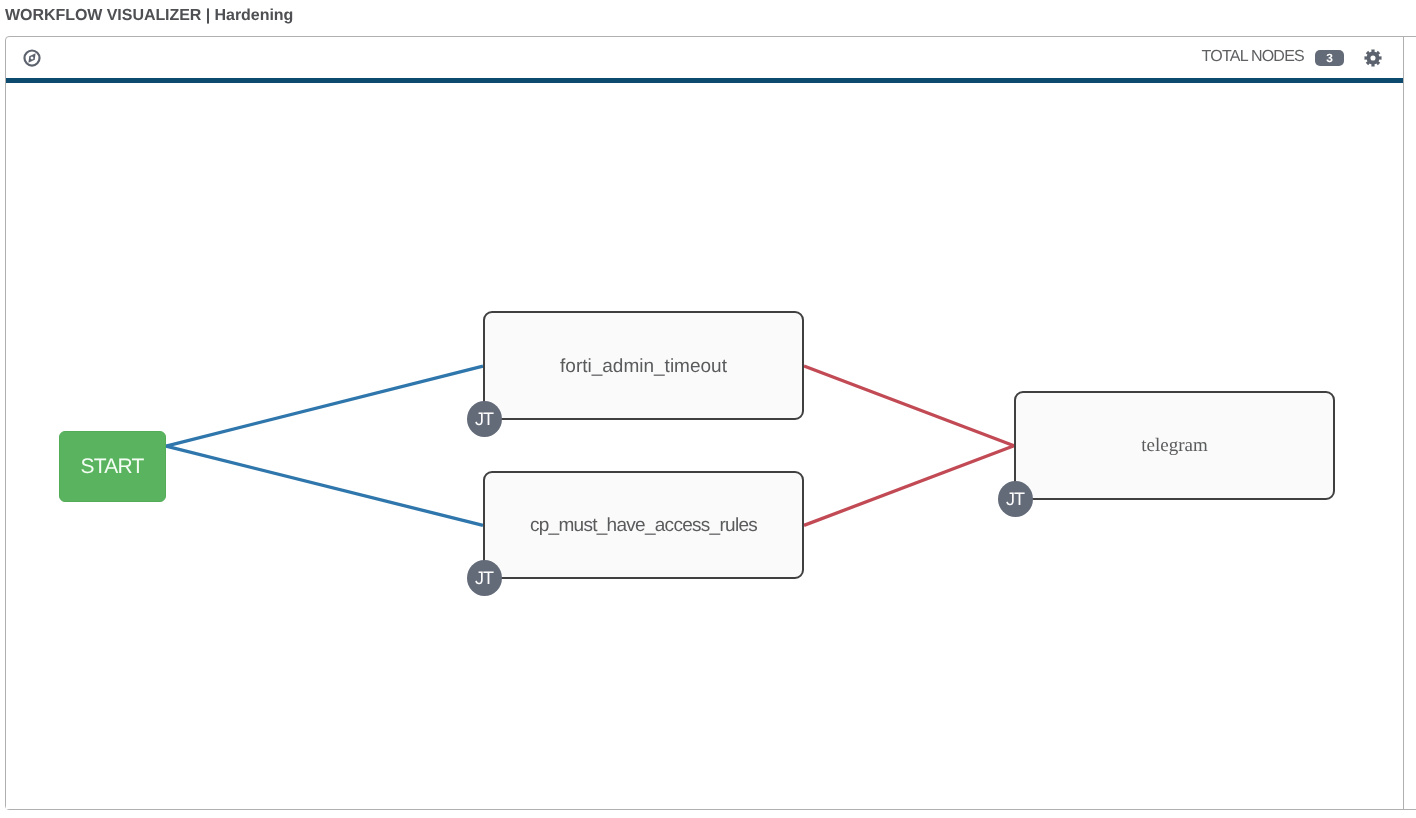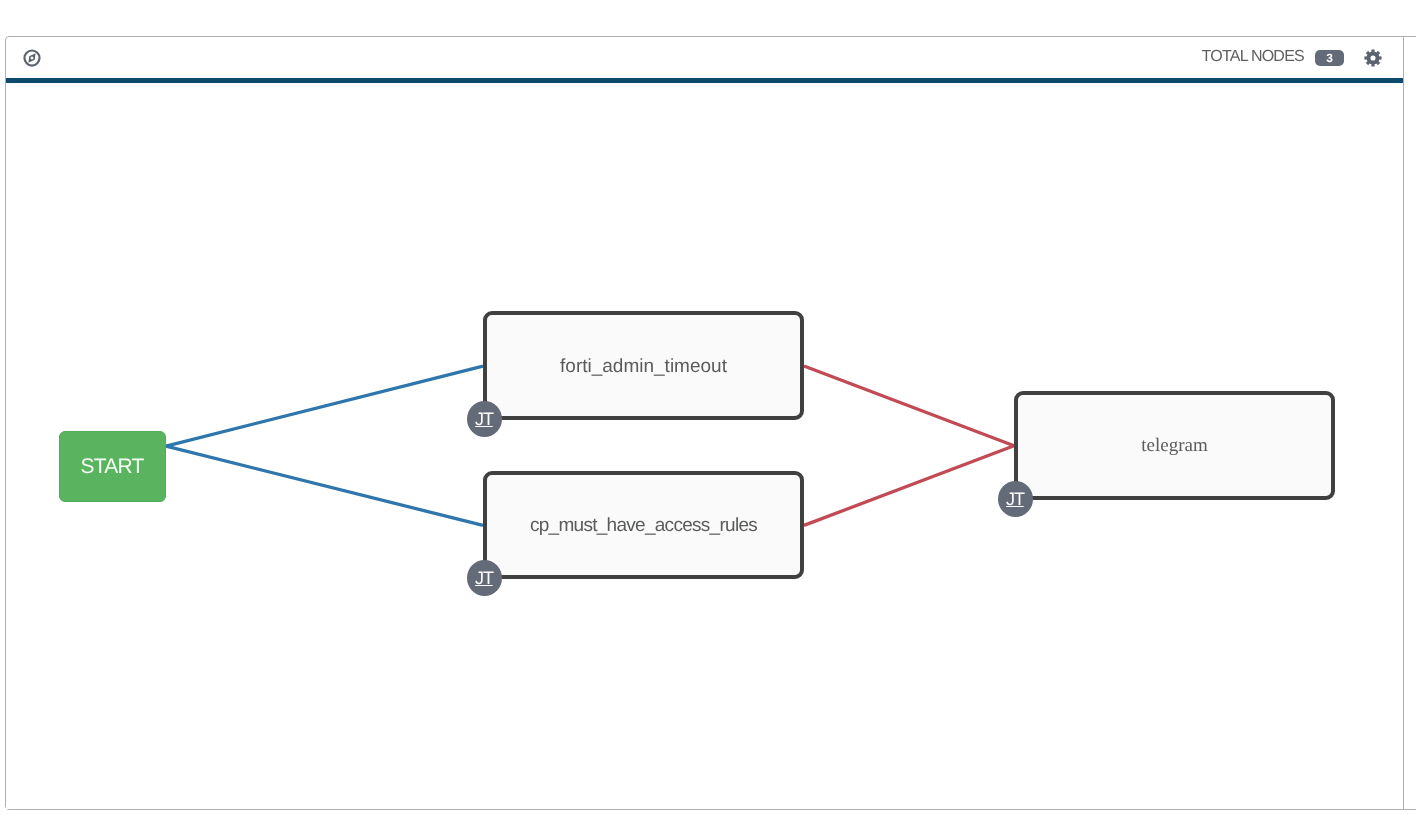--- a/index.html
+++ b/index.html
@@ -92,21 +92,21 @@
     left: 0; top: 45.5px; right: 0; bottom: 0;
     overflow: hidden;
     background: #fff;
   }
   svg.edges { position: absolute; left: 0; top: 0; }
   .node-layer { position: absolute; left: 0; top: 0; width: 100%; height: 100%; }
 
   .node {
     position: absolute;
     box-sizing: border-box;
-    border: 4px solid #404040;
+    border: 2px solid #404040;
     border-radius: 9px;
     background: #fafafa;
     display: flex;
     align-items: center;
     justify-content: center;
     font-size: 19px;
     color: #5a5b5d;
     letter-spacing: 0px;
     white-space: nowrap;
   }
@@ -132,30 +132,30 @@
     color: #fcfcfd;
     display: flex;
     align-items: center;
     justify-content: center;
     font-size: 18px;
     letter-spacing: -1.2px;
     text-indent: -1.2px;
     line-height: 1;
     padding-bottom: 1px;
     will-change: transform;
-    text-decoration: underline;
   }
   .icon-compass { display: block; width: 20px; height: 20px; position: relative; top: 1px; }
   .icon-gear { display: block; width: 18px; height: 18px; margin-left: 20px; position: relative; top: 1px; }
   .icon-compass svg, .icon-gear svg { display: block; }
 </style>
 </head>
 <body>
 
 <div class="page">
+  <div class="page-title">WORKFLOW VISUALIZER | Hardening</div>
 
   <div class="viz-card">
     <div class="card-header">
       <span class="icon-compass">
         <svg viewBox="0 0 24 24" width="20" height="20" fill="none">
           <circle cx="12" cy="12" r="9.05" stroke="#5d636e" stroke-width="2.6" fill="none"></circle>
           <path fill="#5d636e" fill-rule="evenodd" d="M16.3 6.3 L15.3 14.0 L7.7 17.7 L8.7 10.0 Z M12 9.9 L14.1 12.0 L12 14.1 L9.9 12.0 Z"></path>
         </svg>
       </span>
       <div class="hdr-right">

